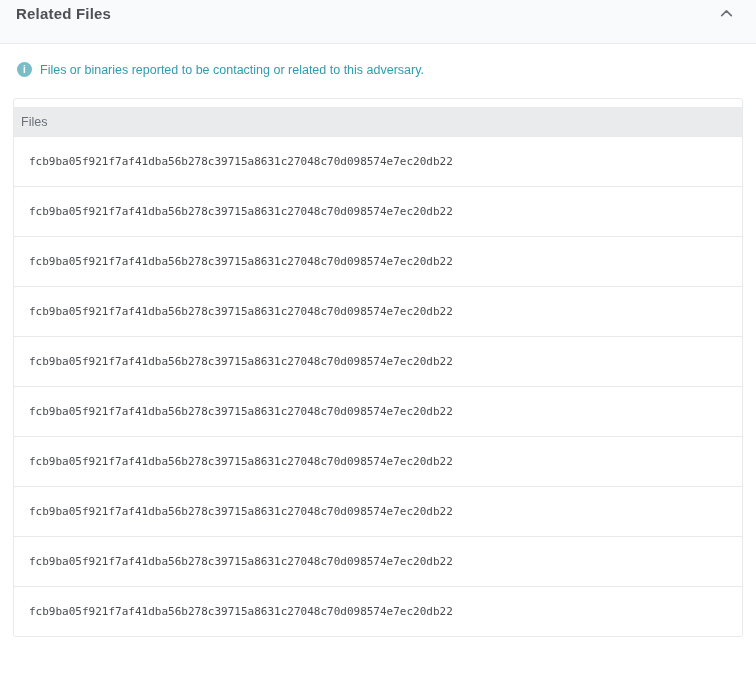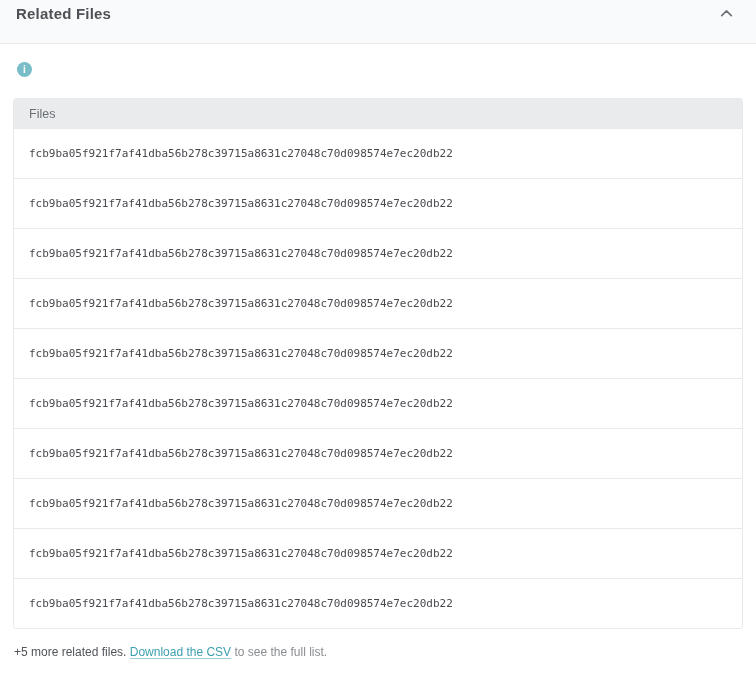--- a/index.html
+++ b/index.html
@@ -71,21 +71,22 @@
     border: 1px solid #e7e9eb;
     border-radius: 3px;
     overflow: hidden;
     background: #ffffff;
   }
   .table-header {
     height: 29px;
     background: #e9ebed;
     display: flex;
     align-items: center;
-    padding: 0 15px;
+    padding: 0 7px;
+    margin-top: 8px;
   }
   .table-header-label {
     font-size: 12.5px;
     color: #6b7076;
   }
   .row {
     height: 50px;
     display: flex;
     align-items: center;
     padding: 0 15px;
@@ -127,20 +128,21 @@
         <polyline points="2.5,9 7,4.5 11.5,9" fill="none" stroke="currentColor" stroke-width="1.5" stroke-linecap="round" stroke-linejoin="round"></polyline>
       </svg>
     </span>
   </button>
 </div>
 
 <div class="content">
 
   <div class="info-note">
     <span class="info-icon">i</span>
+    <span class="info-text">Files or binaries reported to be contacting or related to this adversary.</span>
   </div>
 
   <div class="files-table">
     <div class="table-header">
       <span class="table-header-label">Files</span>
     </div>
     <div class="row">
       <span class="hash">fcb9ba05f921f7af41dba56b278c39715a8631c27048c70d098574e7ec20db22</span>
     </div>
     <div class="row">
@@ -165,19 +167,14 @@
       <span class="hash">fcb9ba05f921f7af41dba56b278c39715a8631c27048c70d098574e7ec20db22</span>
     </div>
     <div class="row">
       <span class="hash">fcb9ba05f921f7af41dba56b278c39715a8631c27048c70d098574e7ec20db22</span>
     </div>
     <div class="row">
       <span class="hash">fcb9ba05f921f7af41dba56b278c39715a8631c27048c70d098574e7ec20db22</span>
     </div>
   </div>
 
-  <div class="footer-note">
-    <span class="footer-prefix">+5 more related files.</span>
-    <a class="csv-link">Download the CSV</a>
-    <span>to see the full list.</span>
-  </div>
 
 </div>
 
 </body></html>

